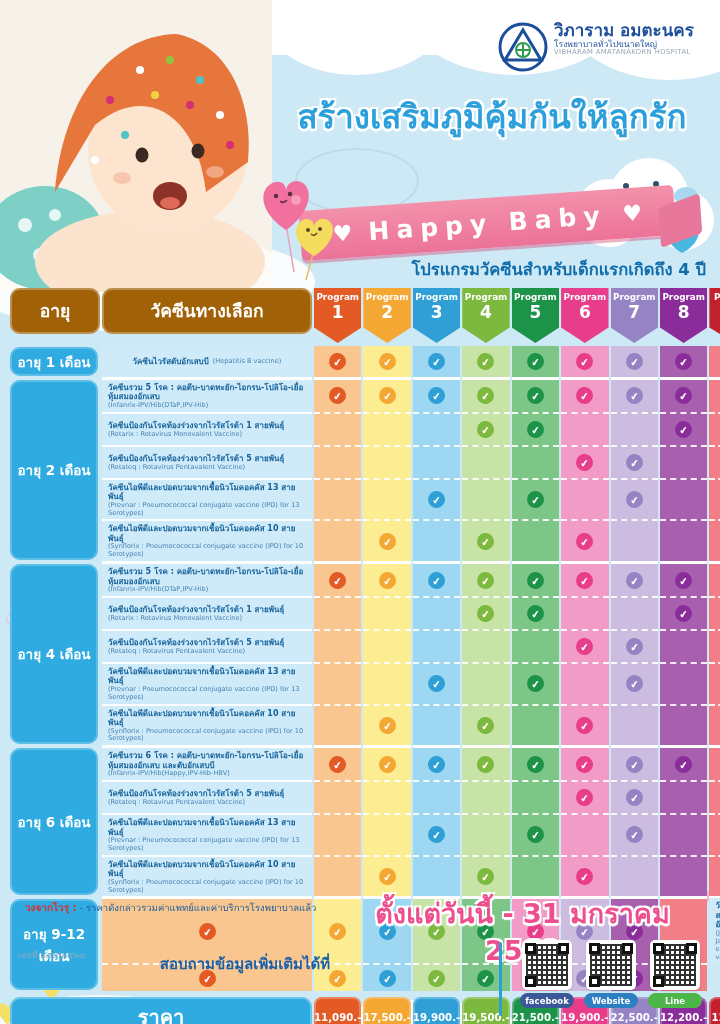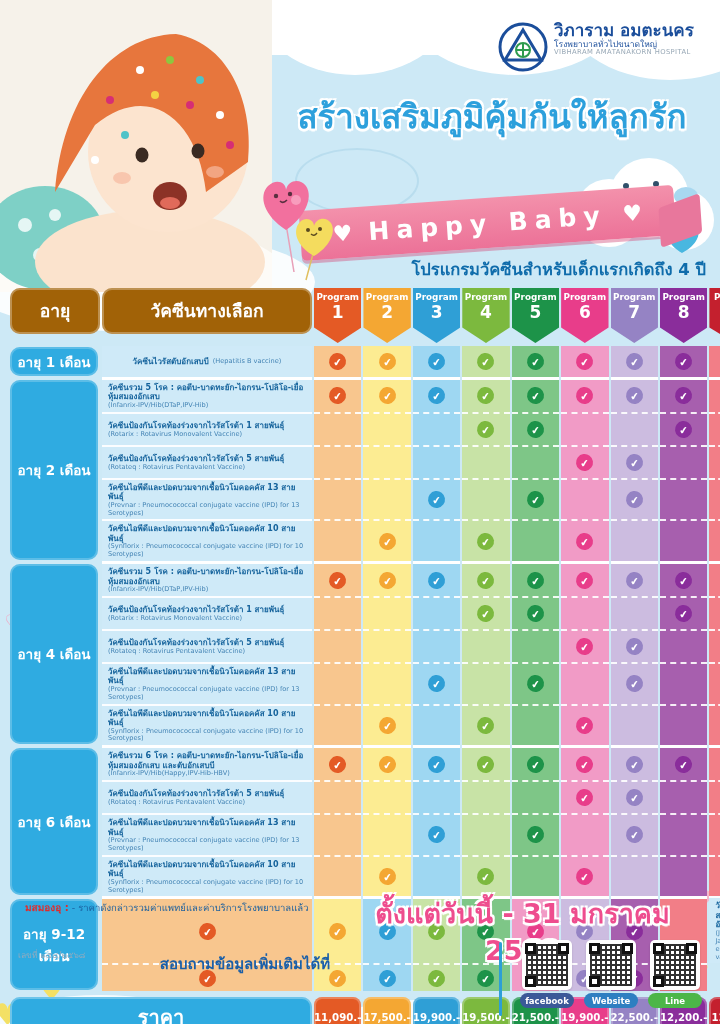--- a/index.html
+++ b/index.html
@@ -588,21 +588,21 @@
   <span class="heart" style="left:14px;top:364px;font-size:13px;color:#fff;">♥</span>
   <span class="heart" style="left:4px;top:612px;font-size:20px;color:#f0a9c4;">♡</span>
   <span class="heart" style="left:18px;top:848px;font-size:22px;color:#f2709e;">♥</span>
   <span class="heart" style="left:692px;top:888px;font-size:24px;color:#f4b7cc;">♥</span>
   <span class="heart" style="left:688px;top:960px;font-size:24px;color:#f3e065;">♥</span>
   <span class="heart" style="left:40px;top:978px;font-size:26px;color:#f3e065;">♥</span>
   <span class="heart" style="left:-6px;top:1000px;font-size:30px;color:#f3e065;">♥</span>
 
   <div class="notes">
     <div>
-      <span class="note-label">มสมองอุ :</span>
+      <span class="note-label">วงจากไวรุ :</span>
       <span>- ราคาดังกล่าวรวมค่าแพทย์และค่าบริการโรงพยาบาลแล้ว</span>
     </div>
   </div>
 
   <div class="promo">ตั้งแต่วันนี้ - 31 มกราคม 2569</div>
 
   <div class="docno">เลขที่ ๑๕๔/๒๕๖๘</div>
 
   <div class="contact-h">สอบถามข้อมูลเพิ่มเติมได้ที่</div>
 

